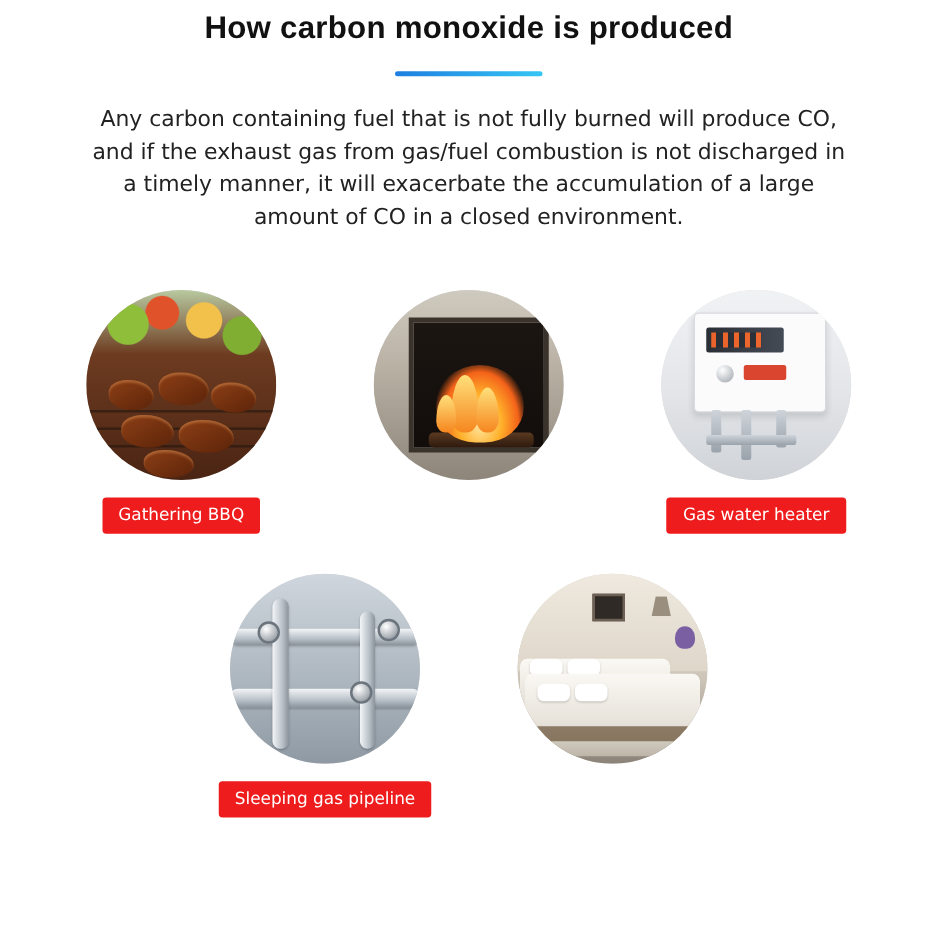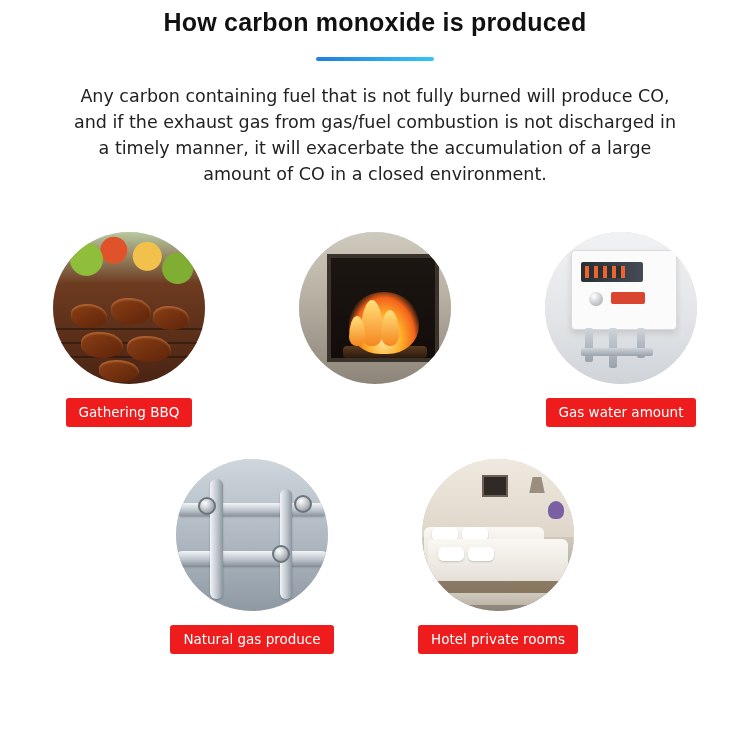--- a/index.html
+++ b/index.html
@@ -55,21 +55,21 @@
   
   .grid {
     position: absolute;
     top: 232px;
     left: 0;
     width: 750px;
   }
   .row {
     display: flex;
     justify-content: center;
-    gap: 46px;
+    gap: 30px;
   }
   .row.second {
     margin-top: 32px;
   }
   .cell {
     width: 200px;
     display: flex;
     flex-direction: column;
     align-items: center;
   }
@@ -392,58 +392,57 @@
             <div class="window"></div>
             <div class="leds"></div>
             <div class="knob"></div>
             <div class="redpanel"></div>
             <div class="pipe" style="left:40px; top:96px; width:8px; height:34px;"></div>
             <div class="pipe" style="left:64px; top:96px; width:8px; height:40px;"></div>
             <div class="pipe" style="left:92px; top:96px; width:8px; height:30px;"></div>
             <div class="pipe" style="left:36px; top:116px; width:72px; height:8px;"></div>
           </div>
         </div>
-        <div class="label">Gas water amount</div>
+        <div class="label">Gas water heater</div>
       </div>
 
     </div>
 
     <div class="row second">
 
       <div class="cell">
         <div class="photo">
           <div class="scene pipeline">
             <div class="tube" style="left:0; top:44px; width:152px; height:13px;"></div>
             <div class="tube" style="left:0; top:92px; width:152px; height:15px;"></div>
             <div class="tube v" style="left:34px; top:20px; width:13px; height:120px;"></div>
             <div class="tube v" style="left:104px; top:30px; width:12px; height:110px;"></div>
             <div class="valve" style="left:22px; top:38px;"></div>
             <div class="valve" style="left:96px; top:86px;"></div>
             <div class="valve" style="left:118px; top:36px;"></div>
           </div>
         </div>
-        <div class="label">Natural gas produce</div>
+        <div class="label">Sleeping gas pipeline</div>
       </div>
 
 
       <div class="cell">
         <div class="photo">
           <div class="scene hotel">
             <div class="wall"></div>
             <div class="art"></div>
             <div class="lamp"></div>
             <div class="plant"></div>
             <div class="bed2"></div>
             <div class="pillow" style="left:10px; bottom:70px;"></div>
             <div class="pillow" style="left:40px; bottom:70px;"></div>
             <div class="bed"></div>
             <div class="pillow" style="left:16px; bottom:50px;"></div>
             <div class="pillow" style="left:46px; bottom:50px;"></div>
             <div class="runner"></div>
           </div>
         </div>
-        <div class="label">Hotel private rooms</div>
       </div>
 
     </div>
 
   </div>
 </div>
 
 </body></html>

